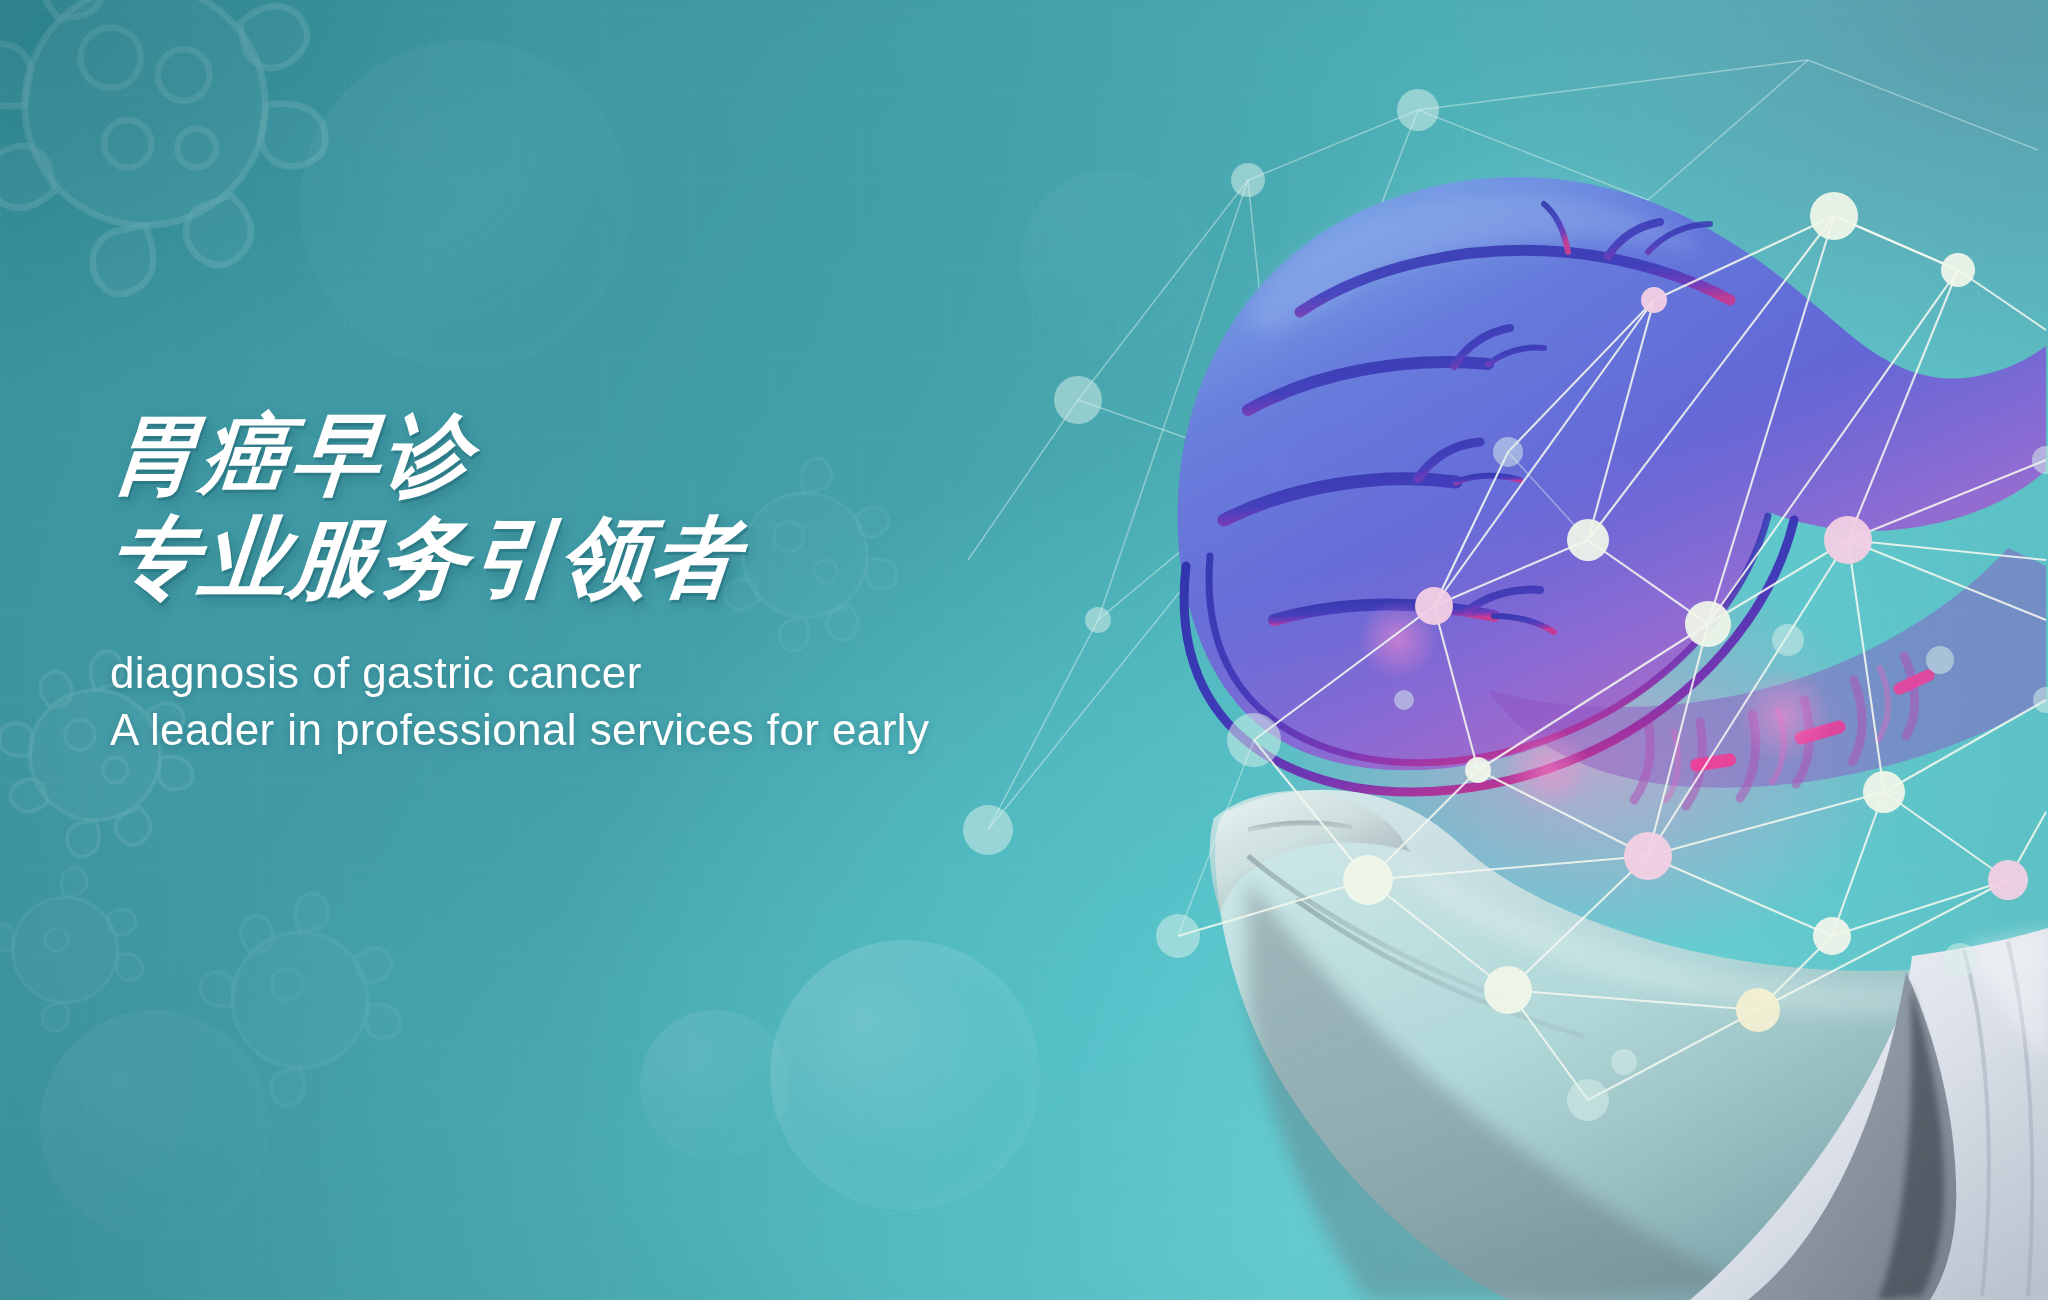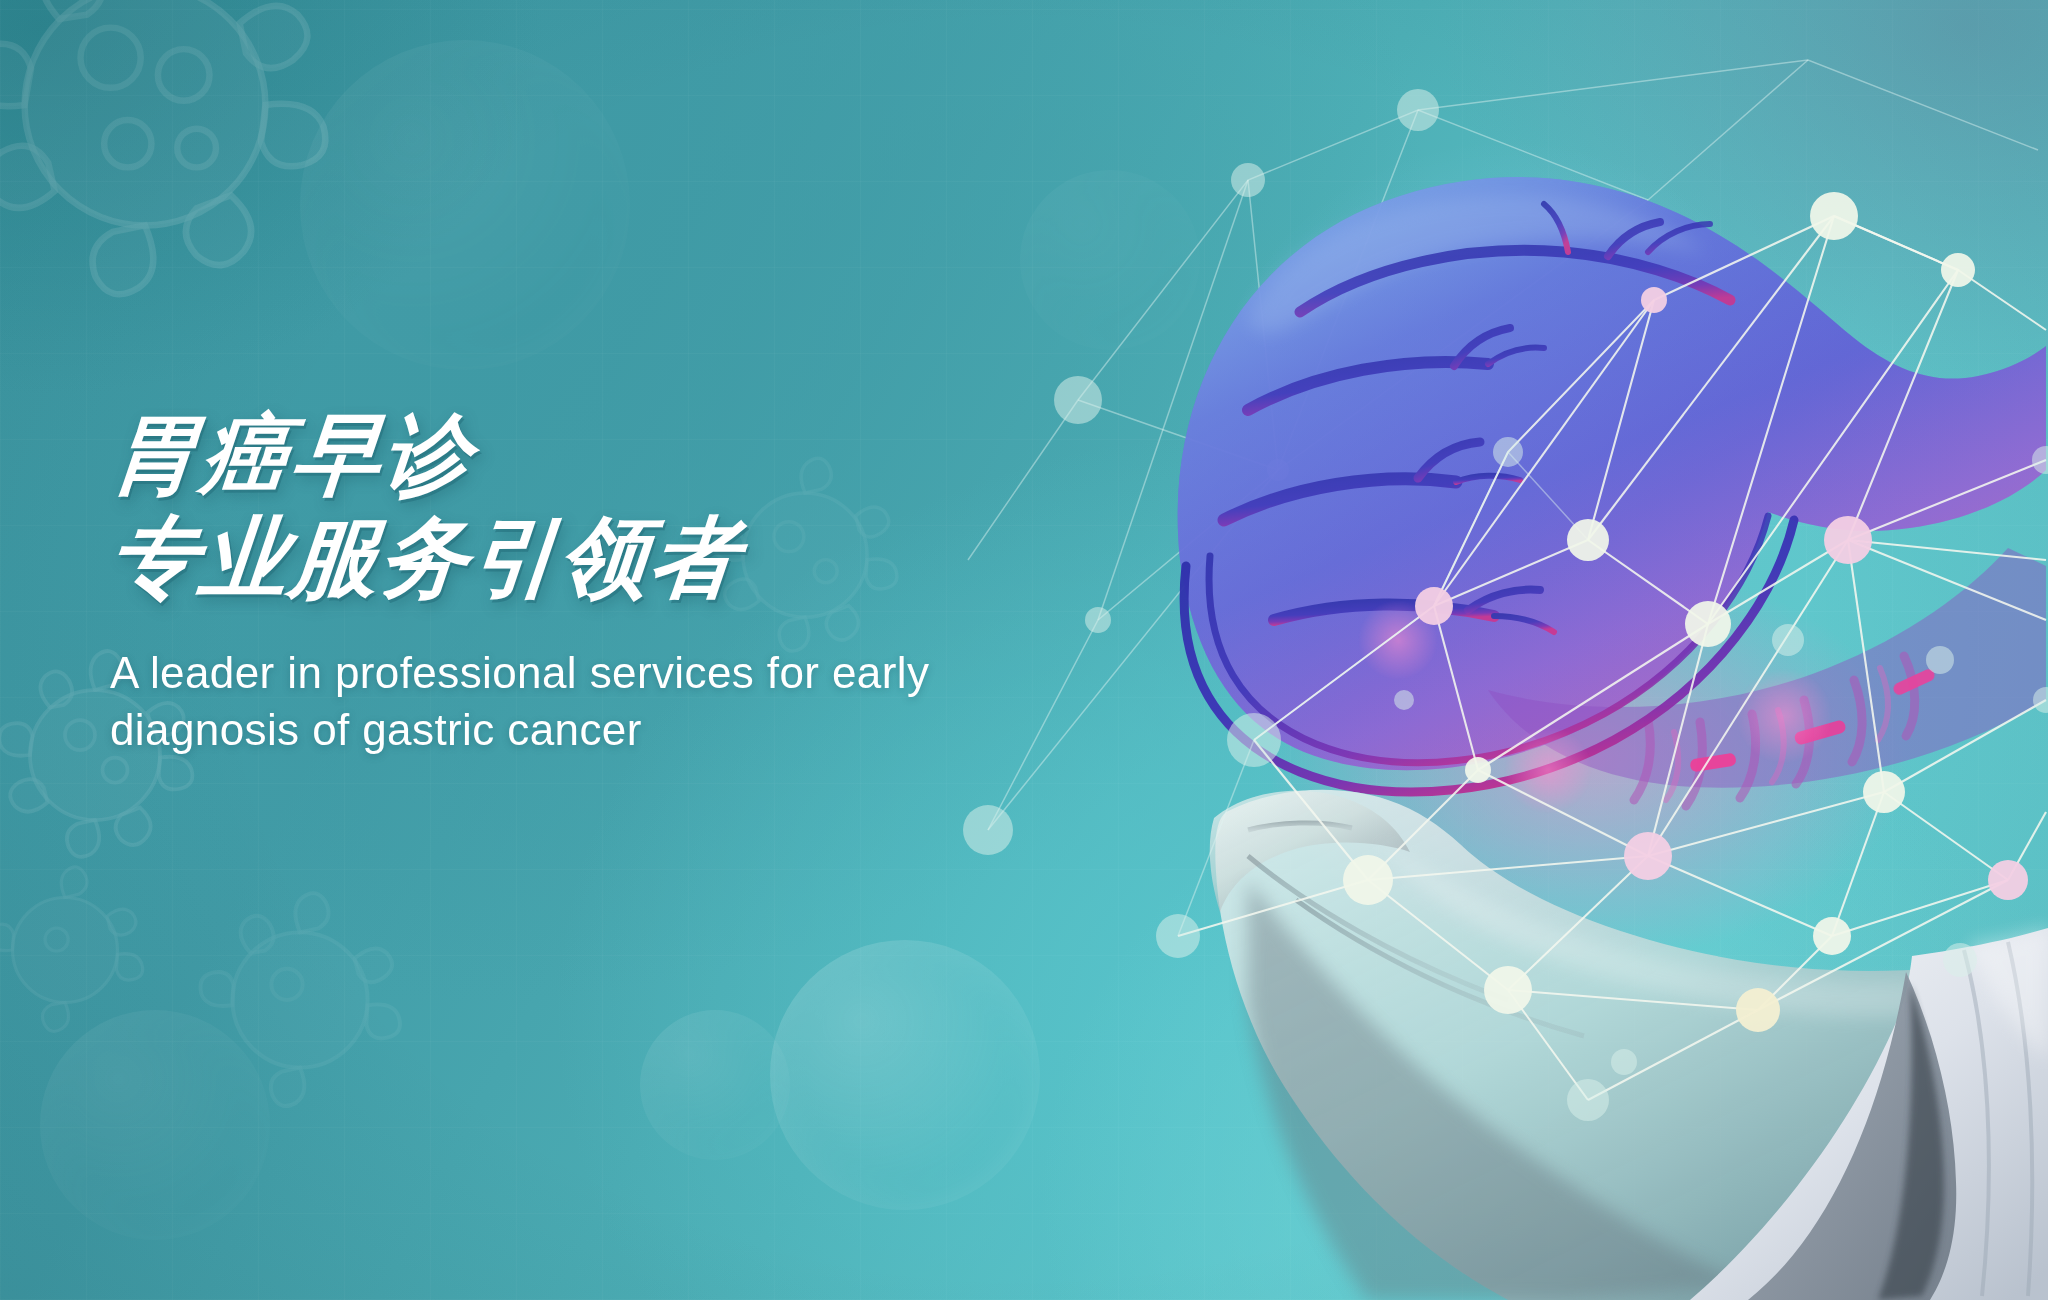--- a/index.html
+++ b/index.html
@@ -517,20 +517,20 @@
           <circle class="node-soft" cx="456" cy="700" r="10"></circle>
         </g>
       </g>
     </svg>
   </div>
 
   <div class="copy">
     <div class="headline headline-1">胃癌早诊</div>
     <div class="headline headline-2">专业服务引领者</div>
     <div class="subtitle">
+      <div>diagnosis of gastric cancer</div>
       <div>A leader in professional services for early</div>
-      <div>diagnosis of gastric cancer</div>
     </div>
   </div>
 
   <div class="bg-vignette"></div>
 
 </div>
 
 </body></html>

